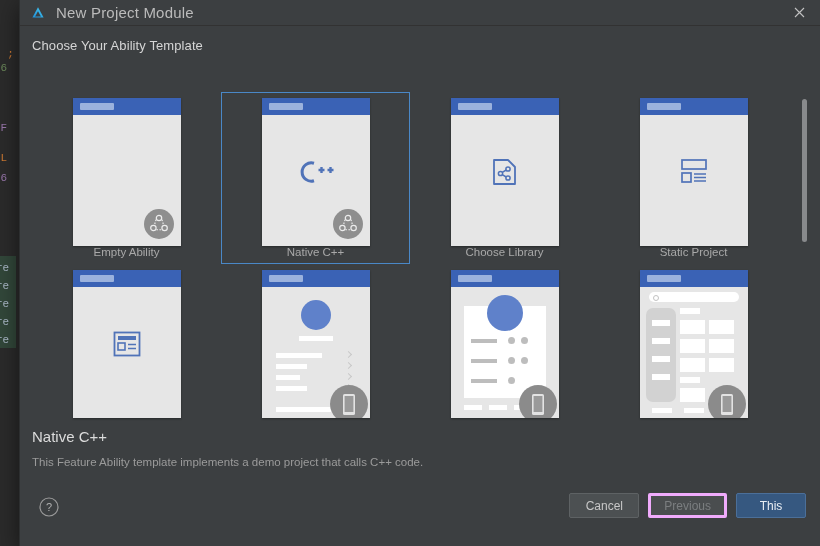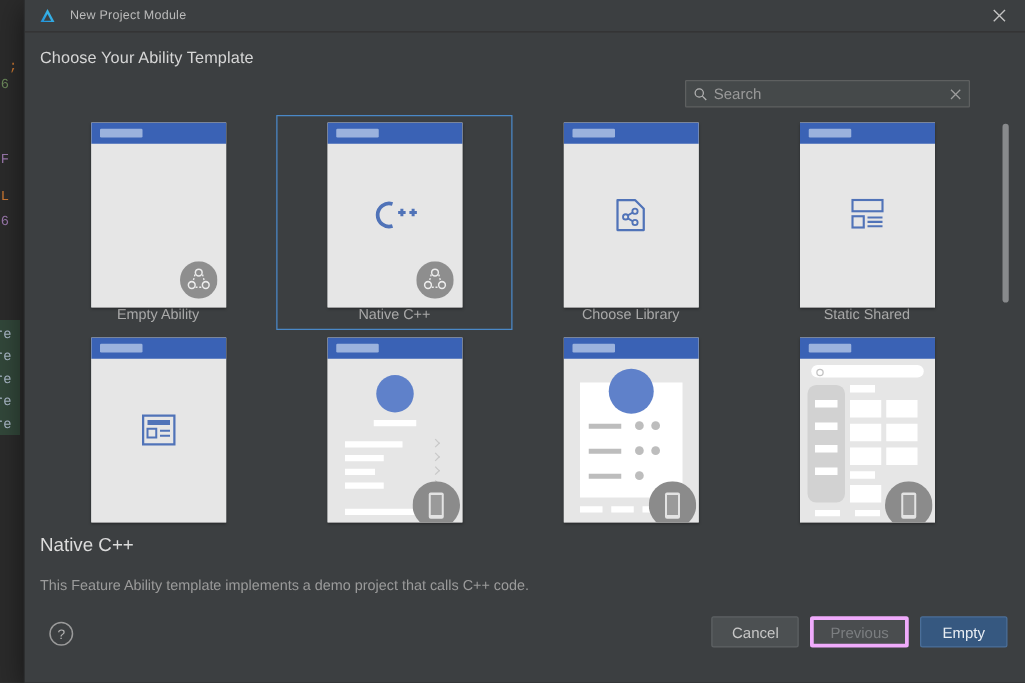--- a/index.html
+++ b/index.html
@@ -20,21 +20,21 @@
     background:#3c3f41;
     box-shadow:0 0 0 1px #2d2f30, 0 6px 22px rgba(0,0,0,.55);
   }
   #titlebar{
     position:relative;height:25px;background:#3c3f41;
     border-bottom:1px solid #323232;
     display:flex;align-items:center;
   }
   #titlebar .app-logo{width:16px;height:16px;margin-left:10px;margin-right:10px;display:block;}
   #titlebar .title-text{
-    font-size:10px;color:#bbbbbb;letter-spacing:.2px;
+    font-size:15px;color:#bbbbbb;letter-spacing:.2px;
   }
   #close-btn{
     position:absolute;right:0;top:0;width:42px;height:25px;
     display:flex;align-items:center;justify-content:center;cursor:default;
   }
   #close-btn svg{display:block;}
 
   
   #heading{
     position:absolute;left:12px;top:38px;
@@ -96,21 +96,21 @@
     position:absolute;left:781px;top:97px;width:7px;height:335px;
   }
   #grid-scroll-thumb{
     position:absolute;left:1px;top:2px;width:5px;height:143px;
     background:#888a8c;border-radius:3px;
   }
 
   
   #desc{position:absolute;left:12px;top:428px;width:620px;}
   #desc-title{font-size:15px;color:#dcdcdc;}
-  #desc-text{margin-top:18px;font-size:11.5px;color:#9b9b9b;}
+  #desc-text{margin-top:11px;font-size:11.5px;color:#9b9b9b;}
 
   
   #footer{position:absolute;left:0;right:0;bottom:0;height:58px;}
   #help-btn{position:absolute;left:18px;top:8px;width:22px;height:22px;}
   #btn-row{position:absolute;right:14px;top:5px;display:flex;gap:9px;border-radius:8px;}
   .btn{
     height:25px;min-width:70px;padding:0 13px;box-sizing:border-box;
     font-family:"Liberation Sans","DejaVu Sans",sans-serif;
     font-size:12px;border-radius:2px;cursor:default;
     display:flex;align-items:center;justify-content:center;
@@ -152,32 +152,20 @@
     <span class="title-text">New Project Module</span>
     <div id="close-btn">
       <svg width="11" height="11" viewBox="0 0 11 11">
         <path d="M1 1 L10 10 M10 1 L1 10" stroke="#c2c2c2" stroke-width="1.1" fill="none"></path>
       </svg>
     </div>
   </div>
 
   <div id="heading">Choose Your Ability Template</div>
 
-  <div id="search-box">
-    <svg class="s-icon" width="11" height="11" viewBox="0 0 11 11">
-      <circle cx="4.4" cy="4.4" r="3.3" stroke="#b4b4b4" stroke-width="1" fill="none"></circle>
-      <path d="M6.9 6.9 L10 10" stroke="#b4b4b4" stroke-width="1" fill="none"></path>
-    </svg>
-    <input id="search-input" type="text" placeholder="Search" style="">
-    <div id="search-clear">
-      <svg width="9" height="9" viewBox="0 0 9 9">
-        <path d="M0.8 0.8 L8.2 8.2 M8.2 0.8 L0.8 8.2" stroke="#9d9d9d" stroke-width="1" fill="none"></path>
-      </svg>
-    </div>
-  </div>
 
   <div id="template-grid">
 
     <div class="t-row">
 
       <div class="t-cell">
         <div class="t-thumb">
           <div class="tb-body"></div>
             <div class="tb-header"></div>
           <svg class="ability-badge" viewBox="0 0 30 30">
@@ -235,21 +223,21 @@
           <div class="tb-body"></div>
             <div class="tb-header"></div>
           <div class="glyph">
             <svg width="32" height="28" viewBox="0 0 32 28">
               <rect x="4" y="2" width="24" height="9" fill="none" stroke="#5073b8" stroke-width="1.7"></rect>
               <rect x="4" y="15" width="9" height="9" fill="none" stroke="#5073b8" stroke-width="1.7"></rect>
               <path d="M16 16 h12 M16 19.5 h12 M16 23 h12" stroke="#5073b8" stroke-width="1.7"></path>
             </svg>
           </div>
         </div>
-        <div class="t-label">Static Shared</div>
+        <div class="t-label">Static Project</div>
       </div>
     </div>
 
     <div class="t-row">
 
       <div class="t-cell">
         <div class="t-thumb">
           <div class="tb-body"></div>
             <div class="tb-header"></div>
           <div class="glyph">
@@ -364,17 +352,17 @@
   </div>
 
   <div id="footer">
     <svg id="help-btn" viewBox="0 0 22 22">
       <circle cx="11" cy="11" r="9" fill="none" stroke="#9a9a9a" stroke-width="1.2"></circle>
       <text x="11" y="15" text-anchor="middle" font-size="11" fill="#b0b0b0" font-family="Liberation Sans, sans-serif">?</text>
     </svg>
     <div id="btn-row">
       <div class="btn btn-default">Cancel</div>
       <div class="btn btn-disabled">Previous</div>
-      <div class="btn btn-primary">Empty</div>
+      <div class="btn btn-primary">This</div>
     </div>
   </div>
 
 </div>
 
 </body></html>

